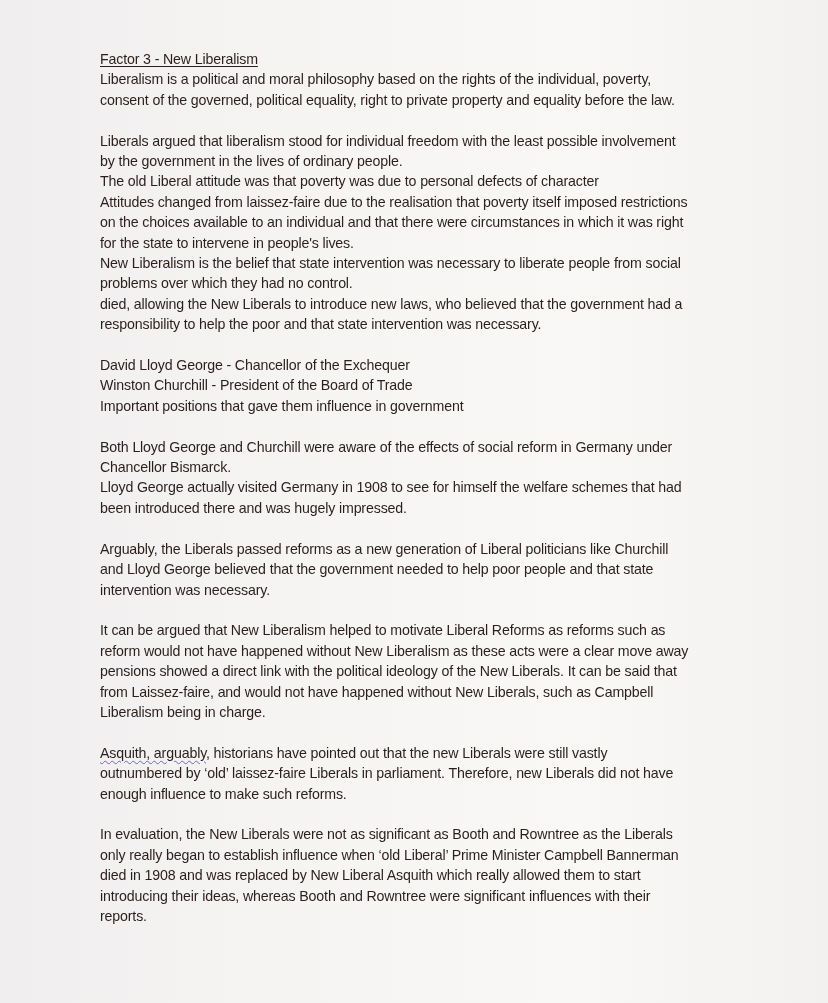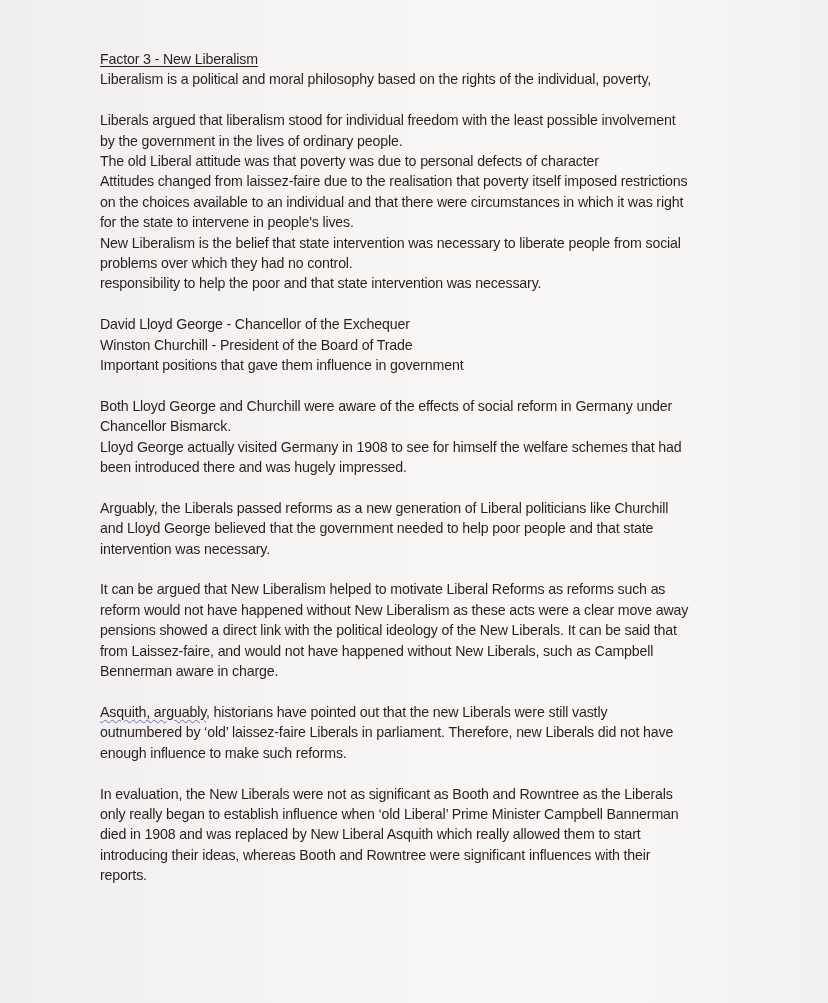--- a/index.html
+++ b/index.html
@@ -32,32 +32,34 @@
 </style>
 </head>
 <body>
 
 <div class="page">
   <div class="content">
     <p class="title line">Factor 3 - New Liberalism</p>
 
     <div>
       <p class="line">Liberalism is a political and moral philosophy based on the rights of the individual, poverty,</p>
+      <p class="line">consent of the governed, political equality, right to private property and equality before the law.</p>
     </div>
     <div class="gap"></div>
 
     <div>
       <p class="line">Liberals argued that liberalism stood for individual freedom with the least possible involvement</p>
       <p class="line">by the government in the lives of ordinary people.</p>
       <p class="line">The old Liberal attitude was that poverty was due to personal defects of character</p>
       <p class="line">Attitudes changed from laissez-faire due to the realisation that poverty itself imposed restrictions</p>
       <p class="line">on the choices available to an individual and that there were circumstances in which it was right</p>
       <p class="line">for the state to intervene in people's lives.</p>
       <p class="line">New Liberalism is the belief that state intervention was necessary to liberate people from social</p>
       <p class="line">problems over which they had no control.</p>
+      <p class="line">died, allowing the New Liberals to introduce new laws, who believed that the government had a</p>
       <p class="line">responsibility to help the poor and that state intervention was necessary.</p>
     </div>
     <div class="gap"></div>
 
     <div>
       <p class="line">David Lloyd George - Chancellor of the Exchequer</p>
       <p class="line">Winston Churchill - President of the Board of Trade</p>
       <p class="line">Important positions that gave them influence in government</p>
     </div>
     <div class="gap"></div>
@@ -75,21 +77,21 @@
       <p class="line">and Lloyd George believed that the government needed to help poor people and that state</p>
       <p class="line">intervention was necessary.</p>
     </div>
     <div class="gap"></div>
 
     <div>
       <p class="line">It can be argued that New Liberalism helped to motivate Liberal Reforms as reforms such as</p>
       <p class="line">reform would not have happened without New Liberalism as these acts were a clear move away</p>
       <p class="line">pensions showed a direct link with the political ideology of the New Liberals. It can be said that</p>
       <p class="line">from Laissez-faire, and would not have happened without New Liberals, such as Campbell</p>
-      <p class="line">Bennerman aware in charge.</p>
+      <p class="line">Liberalism being in charge.</p>
     </div>
     <div class="gap"></div>
 
     <div>
       <p class="line"><span class="wavy">Asquith, arguably</span><span>, historians have pointed out that the new Liberals were still vastly</span></p>
       <p class="line">outnumbered by ‘old’ laissez-faire Liberals in parliament.  Therefore, new Liberals did not have</p>
       <p class="line">enough influence to make such reforms.</p>
     </div>
     <div class="gap"></div>
 

